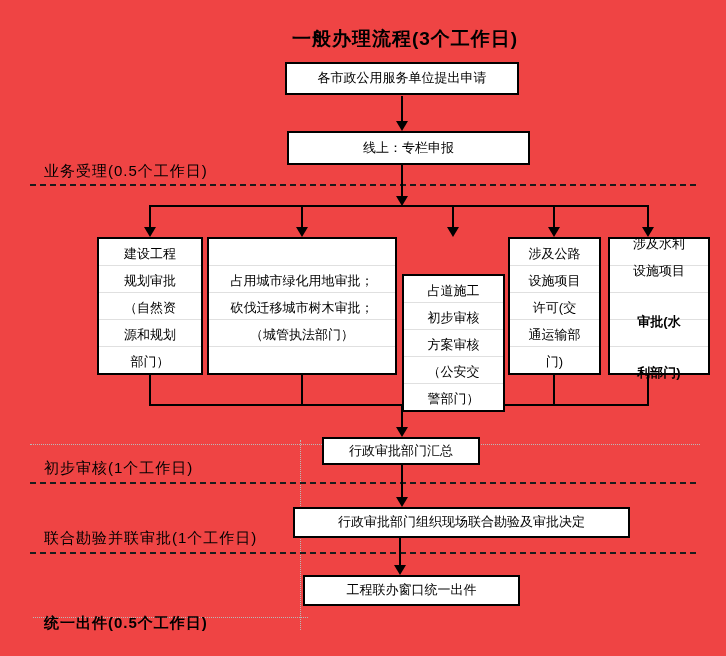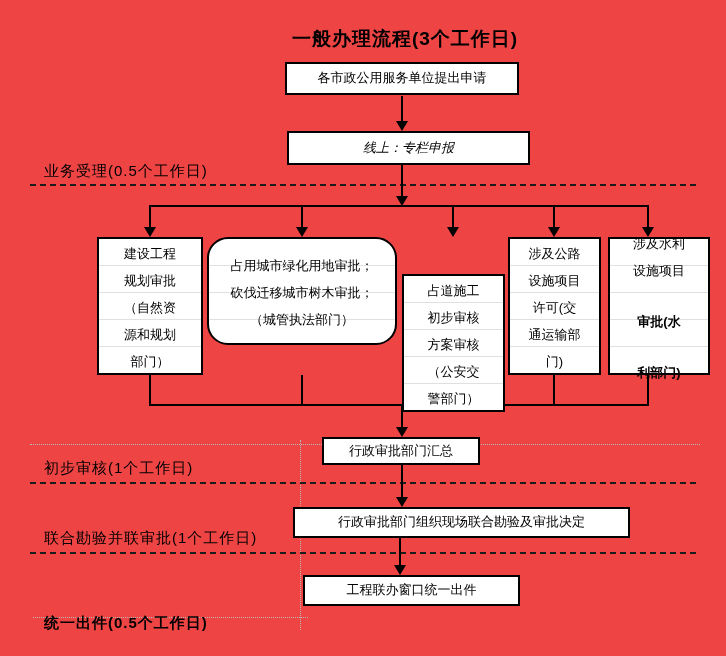--- a/index.html
+++ b/index.html
@@ -48,21 +48,21 @@
 
   <div class="faint-h" style="top:444px;left:30px;width:670px;"></div>
   <div class="faint-h" style="top:617px;left:33px;width:275px;"></div>
   <div class="faint-v" style="left:300px;top:440px;height:190px;"></div>
 
   <div class="title">一般办理流程(3个工作日)</div>
 
   <div class="fbox" style="left:285px;top:62px;width:234px;height:33px;">
     <span>各市政公用服务单位提出申请</span>
   </div>
-  <div class="fbox" style="left:287px;top:131px;width:243px;height:34px;font-style:italic;">
+  <div class="fbox" style="left:287px;top:131px;width:243px;height:34px;">
     <span>线上：专栏申报</span>
   </div>
 
   <div class="vline" style="left:401px;top:96px;height:25px;"></div>
   <div class="arrow-down" style="left:396px;top:121px;"></div>
 
   <div class="stage-label" style="top:162px;">业务受理(0.5个工作日)</div>
   <div class="dash" style="top:184px;left:30px;width:670px;"></div>
 
   <div class="vline" style="left:401px;top:165px;height:31px;"></div>
@@ -80,21 +80,21 @@
   <div class="vline" style="left:647px;top:207px;height:20px;"></div>
   <div class="arrow-down" style="left:642px;top:227px;"></div>
 
   <div class="fbox col ruled" style="left:97px;top:237px;width:106px;height:138px;">
     <div class="bline">建设工程</div>
     <div class="bline">规划审批</div>
     <div class="bline">（自然资</div>
     <div class="bline">源和规划</div>
     <div class="bline">部门）</div>
   </div>
-  <div class="fbox col ruled" style="left:207px;top:237px;width:190px;height:108px;border-radius:21px;">
+  <div class="fbox col ruled" style="left:207px;top:237px;width:190px;height:138px;">
     <div class="bline">占用城市绿化用地审批；</div>
     <div class="bline">砍伐迁移城市树木审批；</div>
     <div class="bline">（城管执法部门）</div>
   </div>
   <div class="fbox col ruled" style="left:402px;top:237px;width:103px;height:138px;margin-top:37px;">
     <div class="bline">占道施工</div>
     <div class="bline">初步审核</div>
     <div class="bline">方案审核</div>
     <div class="bline">（公安交</div>
     <div class="bline">警部门）</div>

